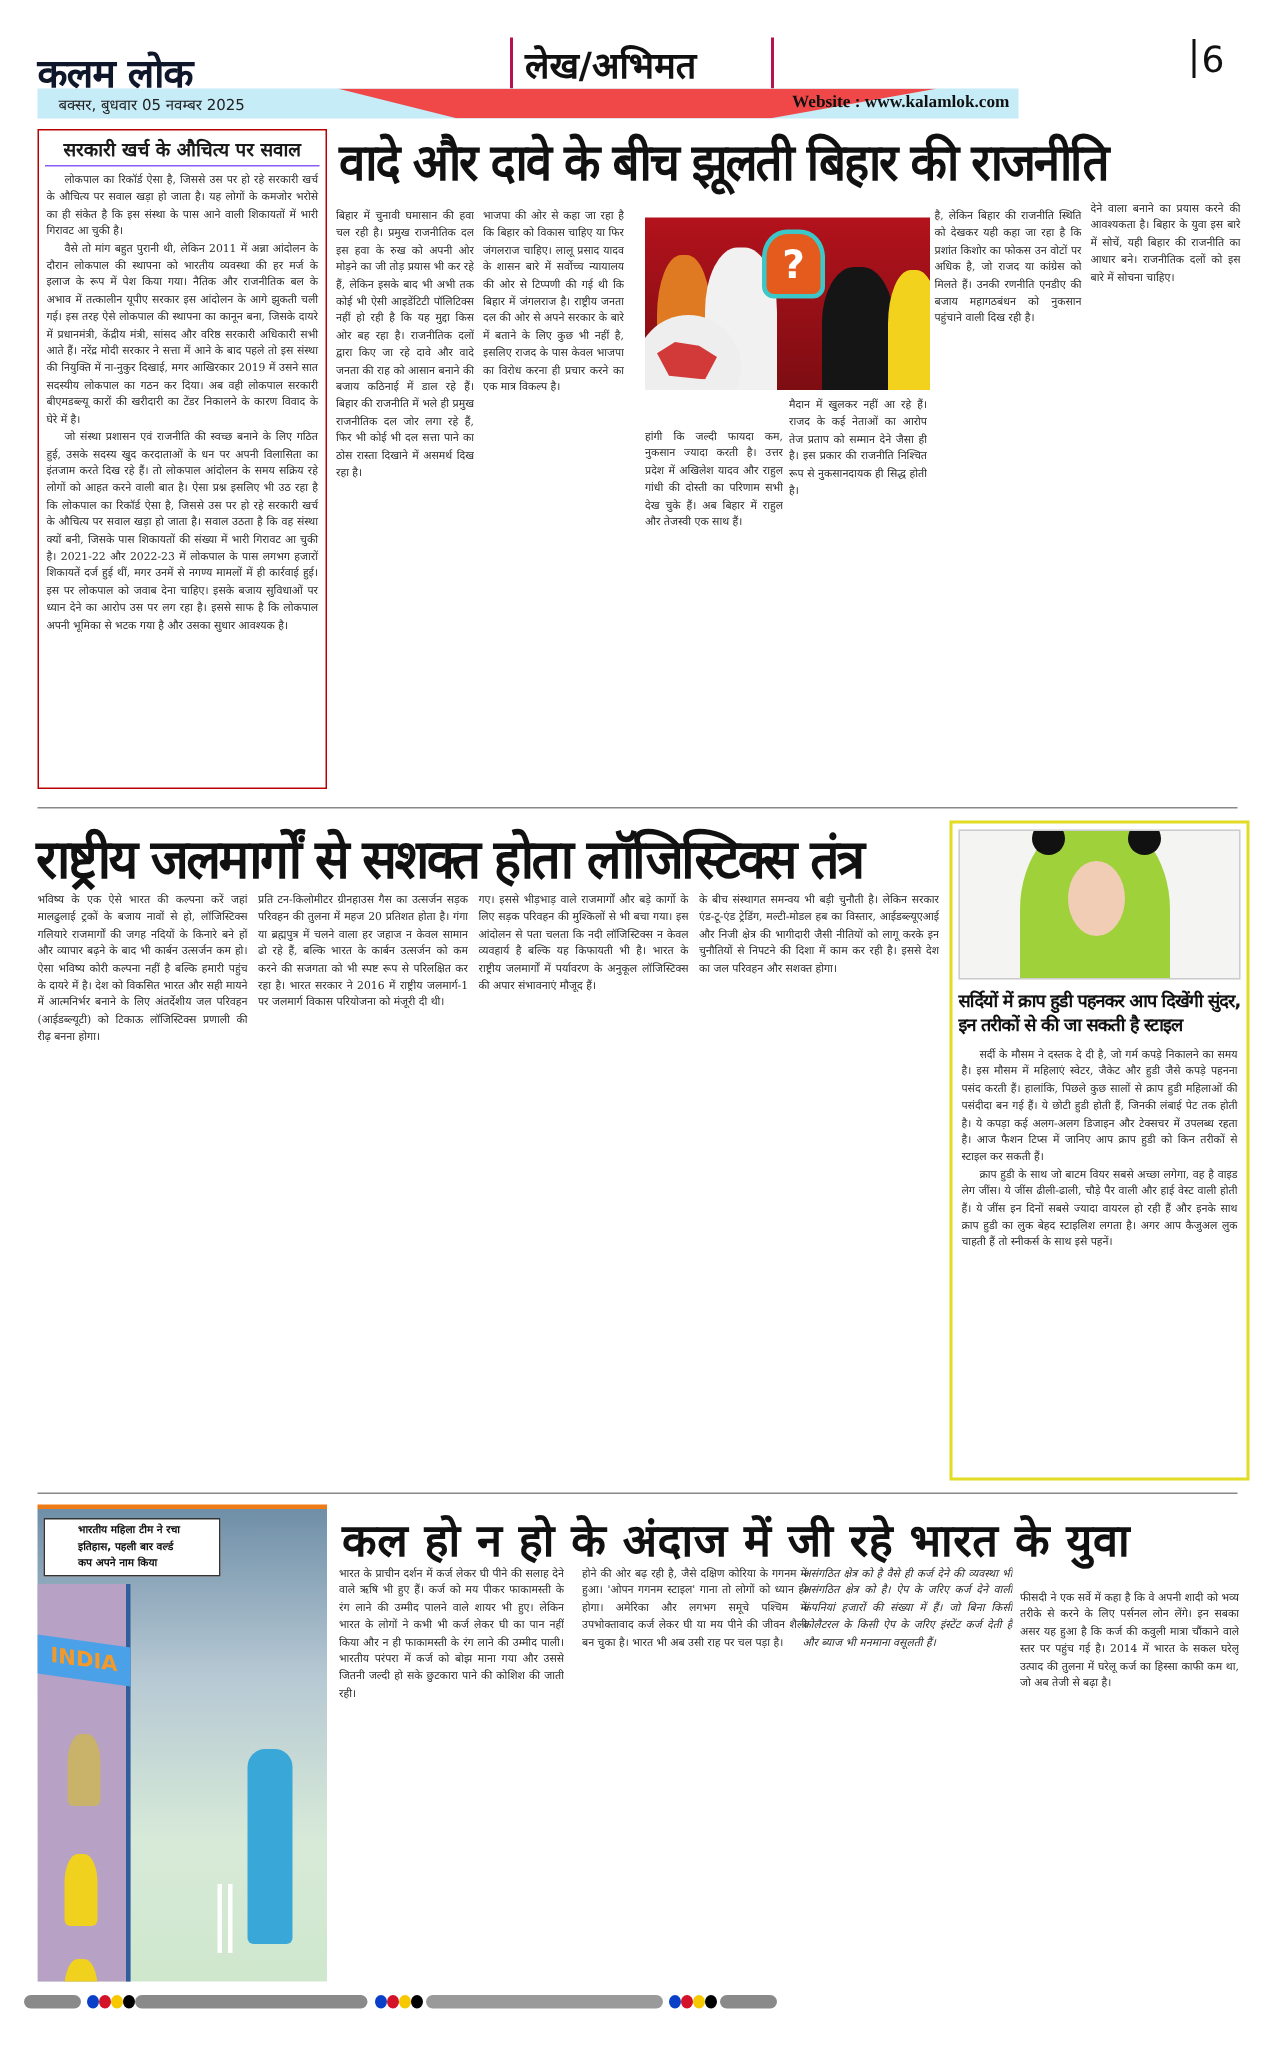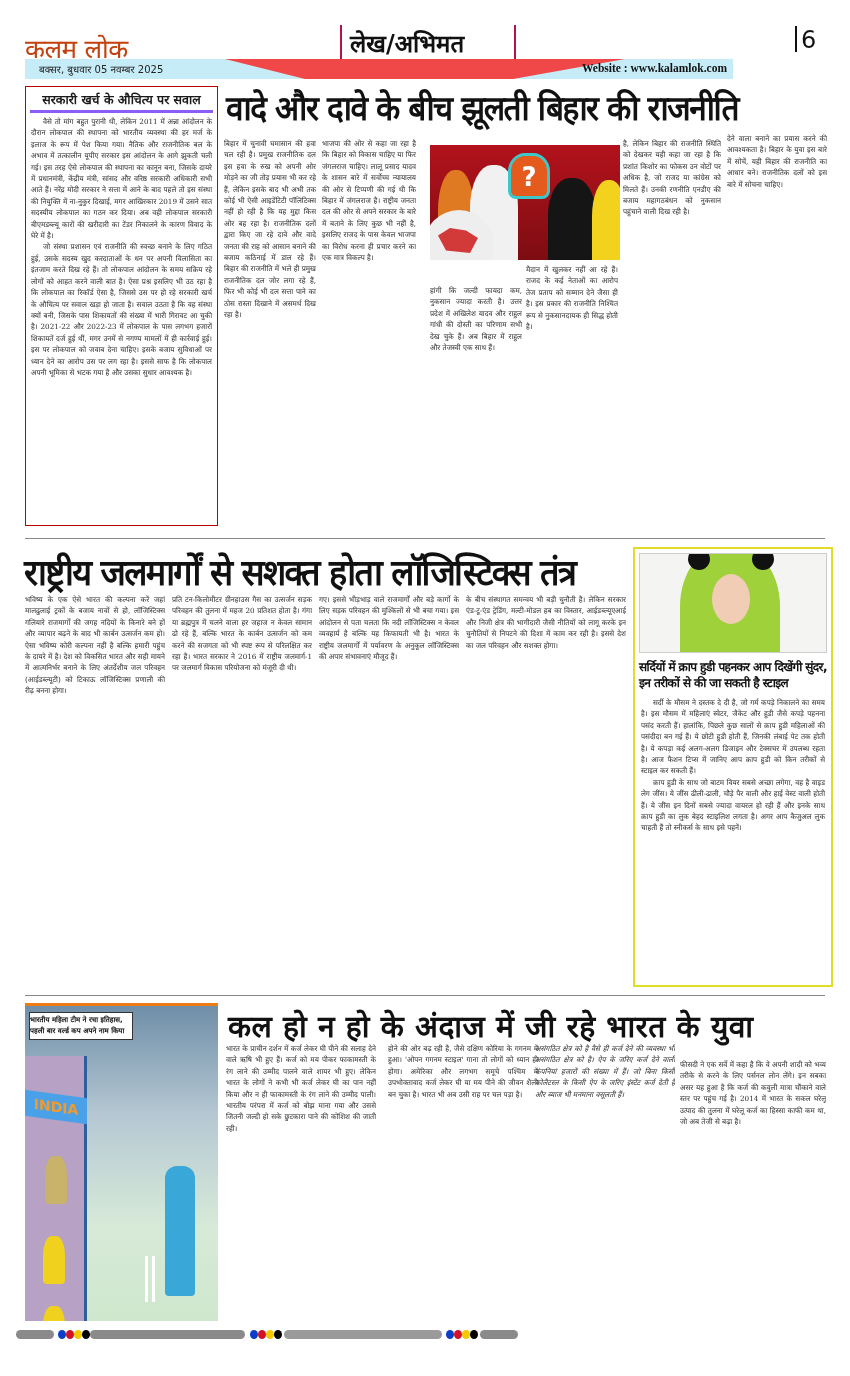--- a/index.html
+++ b/index.html
@@ -1,35 +1,35 @@
 <!DOCTYPE html>
 <html><head>
 <meta charset="utf-8">
 <style>
   * { box-sizing: border-box; margin: 0; padding: 0; }
   html, body { width: 850px; height: 1376px; background: #fff; overflow: hidden; }
   body { font-family: "DejaVu Serif", serif; color: #1a1a1a; position: relative; }
 
   
   .masthead { position: absolute; left: 0; top: 0; width: 850px; height: 82px; }
-  .brand { position: absolute; left: 25px; top: 30px; font-family: "DejaVu Sans", sans-serif; font-weight: normal; font-size: 26px; color: #c2410c; letter-spacing: -0.5px; }
+  .brand { position: absolute; left: 25px; top: 30px; font-family: "DejaVu Sans", sans-serif; font-weight: bold; font-size: 26px; color: #0f172a; letter-spacing: -0.5px; }
   .vbar1 { position: absolute; left: 340px; top: 25px; width: 2px; height: 34px; background: #b5124f; }
   .section-title { position: absolute; left: 350px; top: 26px; font-family: "DejaVu Sans", sans-serif; font-weight: bold; font-size: 24px; color: #111; }
   .vbar2 { position: absolute; left: 514px; top: 25px; width: 2px; height: 34px; background: #b5124f; }
   .page-no { position: absolute; left: 795px; top: 26px; font-family: "DejaVu Sans", sans-serif; font-size: 24px; color: #111; }
   .page-no::before { content: ""; display: inline-block; width: 2px; height: 26px; background: #111; margin-right: 4px; vertical-align: -4px; }
-  .strip { position: absolute; left: 25px; top: 59px; width: 708px; height: 20px; background: #c6ecf7; overflow: hidden; }
+  .strip { position: absolute; left: 25px; top: 59px; width: 654px; height: 20px; background: #c6ecf7; overflow: hidden; }
   .strip .red { position: absolute; left: 200px; top: 0; width: 400px; height: 20px; background: #f04848; clip-path: polygon(0 0, 100% 0, 72% 100%, 20% 100%); }
   .dateline { position: absolute; left: 14px; top: 3px; font-family: "DejaVu Sans", sans-serif; font-size: 10px; color: #222; }
   .website { position: absolute; right: 6px; top: 3px; font-family: "Liberation Serif", serif; font-weight: bold; font-size: 11.5px; color: #111; }
 
   
   .editorial { position: absolute; left: 25px; top: 86px; width: 193px; height: 440px; border: 1px solid #b00; }
   .editorial-head { background: #c4131a; color: #fff; text-align: center; font-family: "DejaVu Sans", sans-serif; font-weight: bold; font-size: 22px; height: 35px; line-height: 35px; }
-  .editorial-sub { text-align: center; font-family: "DejaVu Sans", sans-serif; font-size: 12.5px; font-weight: bold; padding: 4px 0 2px; border-bottom: 3px solid #8b5cf6; margin: 0 4px; }
+  .editorial-sub { text-align: center; font-family: "DejaVu Sans", sans-serif; font-size: 12.5px; font-weight: bold; padding: 4px 0 2px; border-bottom: 1px solid #8b5cf6; margin: 0 4px; }
   .body-text { font-size: 7.2px; line-height: 11.4px; text-align: justify; color: #2a2a2a; }
   .body-text p { text-indent: 12px; }
   .editorial .body-text { padding: 3px 5px; height: 378px; overflow: hidden; }
 
   
   .headline { position: absolute; font-family: "DejaVu Sans", sans-serif; font-weight: bold; color: #111; white-space: nowrap; }
   .h1 { left: 226px; top: 84px; font-size: 34px; letter-spacing: -1.6px; transform: scaleX(0.93); transform-origin: left; }
   .col { position: absolute; overflow: hidden; }
   .photo-bihar { position: absolute; left: 430px; top: 145px; width: 190px; height: 115px; background: linear-gradient(#b3121c, #7d0d12); overflow: hidden; }
   .photo-bihar .fig { position: absolute; bottom: 0; border-radius: 45% 45% 0 0; }
@@ -46,21 +46,21 @@
   .fashion { position: absolute; left: 633px; top: 547px; width: 200px; height: 440px; border: 2px solid #e2dc25; padding-left: 27px; }
   .fashion-photo { position: absolute; left: 4px; top: 4px; width: 188px; height: 100px; background: #f4f4f2; overflow: hidden; border: 1px solid #ccc; }
   .fashion-photo .hood { position: absolute; left: 40px; top: -10px; width: 100px; height: 130px; background: #9ed13a; border-radius: 48% 48% 10px 10px; }
   .fashion-photo .face { position: absolute; left: 72px; top: 20px; width: 38px; height: 50px; background: #f1cdb6; border-radius: 50%; }
   .fashion-photo .ear { position: absolute; top: -6px; width: 22px; height: 22px; background: #111; border-radius: 50%; }
   .fashion-head { position: absolute; left: 4px; top: 110px; width: 188px; font-family: "DejaVu Sans", sans-serif; font-weight: bold; font-size: 12px; line-height: 16px; color: #111; letter-spacing: -0.6px; }
   .fashion .body-text { position: absolute; left: 6px; top: 148px; width: 184px; height: 286px; overflow: hidden; }
 
   
   .cartoon { position: absolute; left: 25px; top: 1003px; width: 193px; height: 318px; border-top: 3px solid #ef7b16; background: linear-gradient(#6f8fa8 0%, #b6c8d3 35%, #d7ead8 70%, #cfe7cd 100%); overflow: hidden; }
-  .cartoon-cap { position: absolute; left: 4px; top: 6px; width: 104px; background: #fff; border: 1px solid #333; font-family: "DejaVu Sans", sans-serif; font-size: 7px; line-height: 11px; padding: 2px 0; font-weight: bold; color: #111; }
+  .cartoon-cap { position: absolute; left: 4px; top: 6px; width: 118px; background: #fff; border: 1px solid #333; font-family: "DejaVu Sans", sans-serif; font-size: 7px; line-height: 11px; padding: 2px 22px; font-weight: bold; color: #111; }
   .shelf { position: absolute; left: 0; top: 50px; width: 62px; height: 270px; background: #b7a1c5; border-right: 3px solid #2e5f9a; }
   .shelf-sign { position: absolute; left: 0; top: 38px; width: 62px; height: 26px; background: #4aa1e8; color: #f39a2a; font: bold 14px "DejaVu Sans", sans-serif; text-align: center; line-height: 26px; transform: skewY(8deg); }
   .trophy { position: absolute; width: 22px; height: 48px; border-radius: 40% 40% 4px 4px; }
   .batter { position: absolute; left: 140px; top: 160px; width: 30px; height: 130px; background: #3aa7d9; border-radius: 12px 12px 4px 4px; }
   .stumps { position: absolute; left: 120px; top: 250px; width: 10px; height: 46px; border-left: 3px solid #fff; border-right: 3px solid #fff; }
   .colorbar { position: absolute; left: 0; top: 1330px; width: 850px; height: 10px; }
   .bar-seg { position: absolute; top: 0; height: 9px; background: #8a8a8a; border-radius: 5px; }
   .dot { position: absolute; top: 0; width: 8px; height: 9px; border-radius: 50%; }
 
   .h3 { left: 228px; top: 1005px; font-size: 30px; letter-spacing: 0.4px; }
@@ -77,20 +77,21 @@
   <div class="strip">
     <div class="red"></div>
     <span class="dateline">बक्सर, बुधवार 05 नवम्बर 2025</span>
     <span class="website">Website : www.kalamlok.com</span>
   </div>
 </div>
 
 <div class="editorial">
   <div class="editorial-sub">सरकारी खर्च के औचित्य पर सवाल</div>
   <div class="body-text">
+    <p>लोकपाल का रिकॉर्ड ऐसा है, जिससे उस पर हो रहे सरकारी खर्च के औचित्य पर सवाल खड़ा हो जाता है। यह लोगों के कमजोर भरोसे का ही संकेत है कि इस संस्था के पास आने वाली शिकायतों में भारी गिरावट आ चुकी है।</p>
     <p>वैसे तो मांग बहुत पुरानी थी, लेकिन 2011 में अन्ना आंदोलन के दौरान लोकपाल की स्थापना को भारतीय व्यवस्था की हर मर्ज के इलाज के रूप में पेश किया गया। नैतिक और राजनीतिक बल के अभाव में तत्कालीन यूपीए सरकार इस आंदोलन के आगे झुकती चली गई। इस तरह ऐसे लोकपाल की स्थापना का कानून बना, जिसके दायरे में प्रधानमंत्री, केंद्रीय मंत्री, सांसद और वरिष्ठ सरकारी अधिकारी सभी आते हैं। नरेंद्र मोदी सरकार ने सत्ता में आने के बाद पहले तो इस संस्था की नियुक्ति में ना-नुकुर दिखाई, मगर आखिरकार 2019 में उसने सात सदस्यीय लोकपाल का गठन कर दिया। अब वही लोकपाल सरकारी बीएमडब्ल्यू कारों की खरीदारी का टेंडर निकालने के कारण विवाद के घेरे में है।</p>
     <p>जो संस्था प्रशासन एवं राजनीति की स्वच्छ बनाने के लिए गठित हुई, उसके सदस्य खुद करदाताओं के धन पर अपनी विलासिता का इंतजाम करते दिख रहे हैं। तो लोकपाल आंदोलन के समय सक्रिय रहे लोगों को आहत करने वाली बात है। ऐसा प्रश्न इसलिए भी उठ रहा है कि लोकपाल का रिकॉर्ड ऐसा है, जिससे उस पर हो रहे सरकारी खर्च के औचित्य पर सवाल खड़ा हो जाता है। सवाल उठता है कि वह संस्था क्यों बनी, जिसके पास शिकायतों की संख्या में भारी गिरावट आ चुकी है। 2021-22 और 2022-23 में लोकपाल के पास लगभग हजारों शिकायतें दर्ज हुई थीं, मगर उनमें से नगण्य मामलों में ही कार्रवाई हुई। इस पर लोकपाल को जवाब देना चाहिए। इसके बजाय सुविधाओं पर ध्यान देने का आरोप उस पर लग रहा है। इससे साफ है कि लोकपाल अपनी भूमिका से भटक गया है और उसका सुधार आवश्यक है।</p>
   </div>
 </div>
 
 <div class="headline h1">वादे और दावे के बीच झूलती बिहार की राजनीति</div>
 <div class="col body-text" style="left:224px;top:138px;width:92px;height:392px;">बिहार में चुनावी घमासान की हवा चल रही है। प्रमुख राजनीतिक दल इस हवा के रुख को अपनी ओर मोड़ने का जी तोड़ प्रयास भी कर रहे हैं, लेकिन इसके बाद भी अभी तक कोई भी ऐसी आइडेंटिटी पॉलिटिक्स नहीं हो रही है कि यह मुद्दा किस ओर बह रहा है। राजनीतिक दलों द्वारा किए जा रहे दावे और वादे जनता की राह को आसान बनाने की बजाय कठिनाई में डाल रहे हैं। बिहार की राजनीति में भले ही प्रमुख राजनीतिक दल जोर लगा रहे हैं, फिर भी कोई भी दल सत्ता पाने का ठोस रास्ता दिखाने में असमर्थ दिख रहा है।</div>
 <div class="col body-text" style="left:322px;top:138px;width:94px;height:392px;">भाजपा की ओर से कहा जा रहा है कि बिहार को विकास चाहिए या फिर जंगलराज चाहिए। लालू प्रसाद यादव के शासन बारे में सर्वोच्च न्यायालय की ओर से टिप्पणी की गई थी कि बिहार में जंगलराज है। राष्ट्रीय जनता दल की ओर से अपने सरकार के बारे में बताने के लिए कुछ भी नहीं है, इसलिए राजद के पास केवल भाजपा का विरोध करना ही प्रचार करने का एक मात्र विकल्प है।</div>
 <div class="photo-bihar">
   <div class="fig" style="left:8px;width:36px;height:90px;background:#e07a22;"></div>

